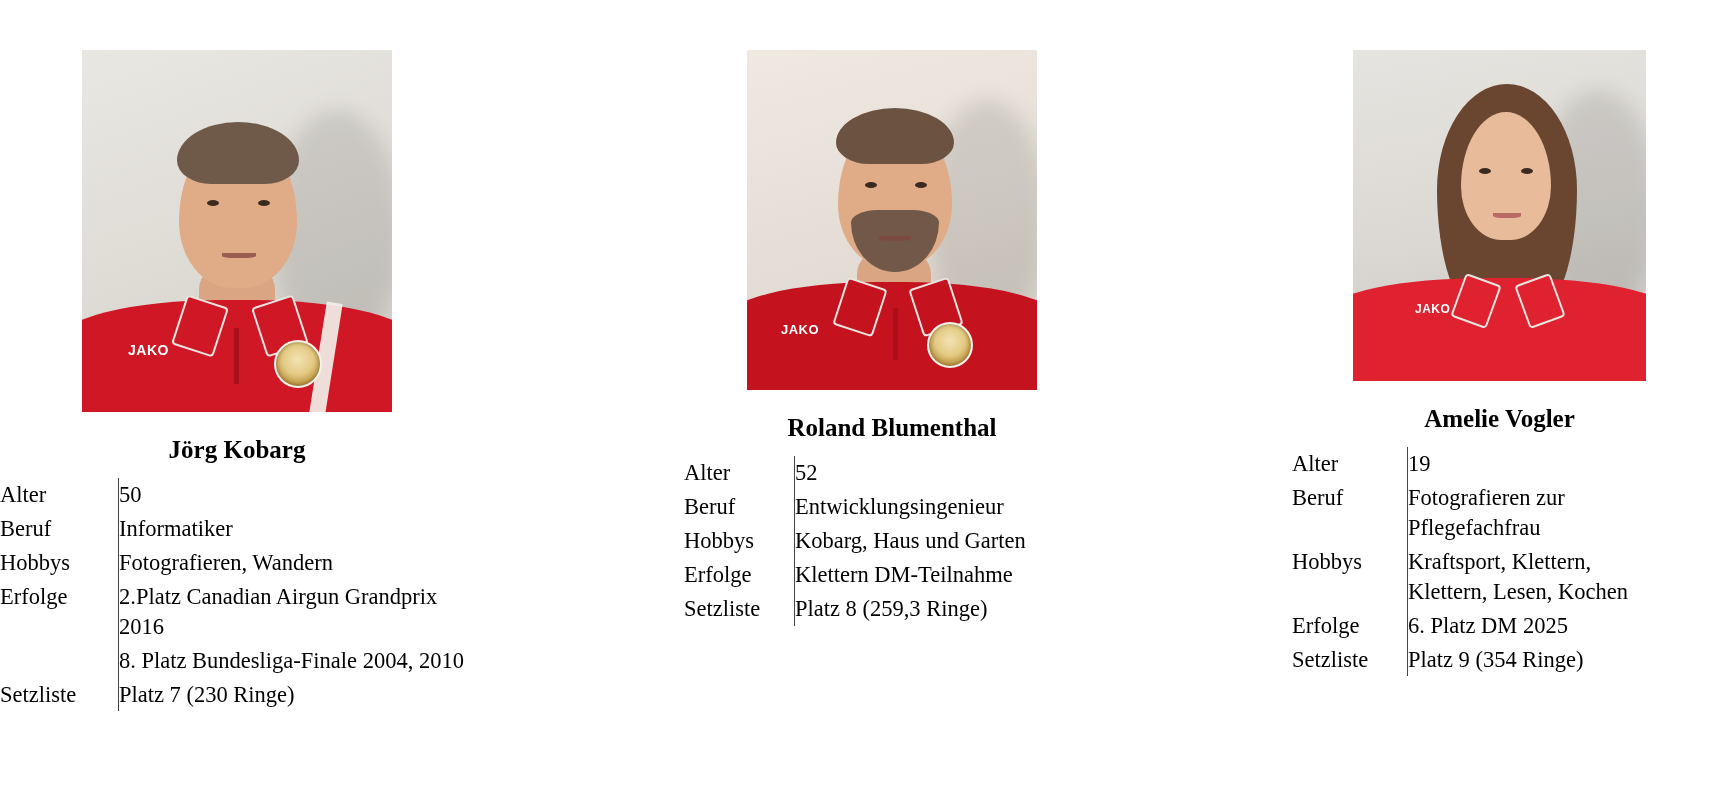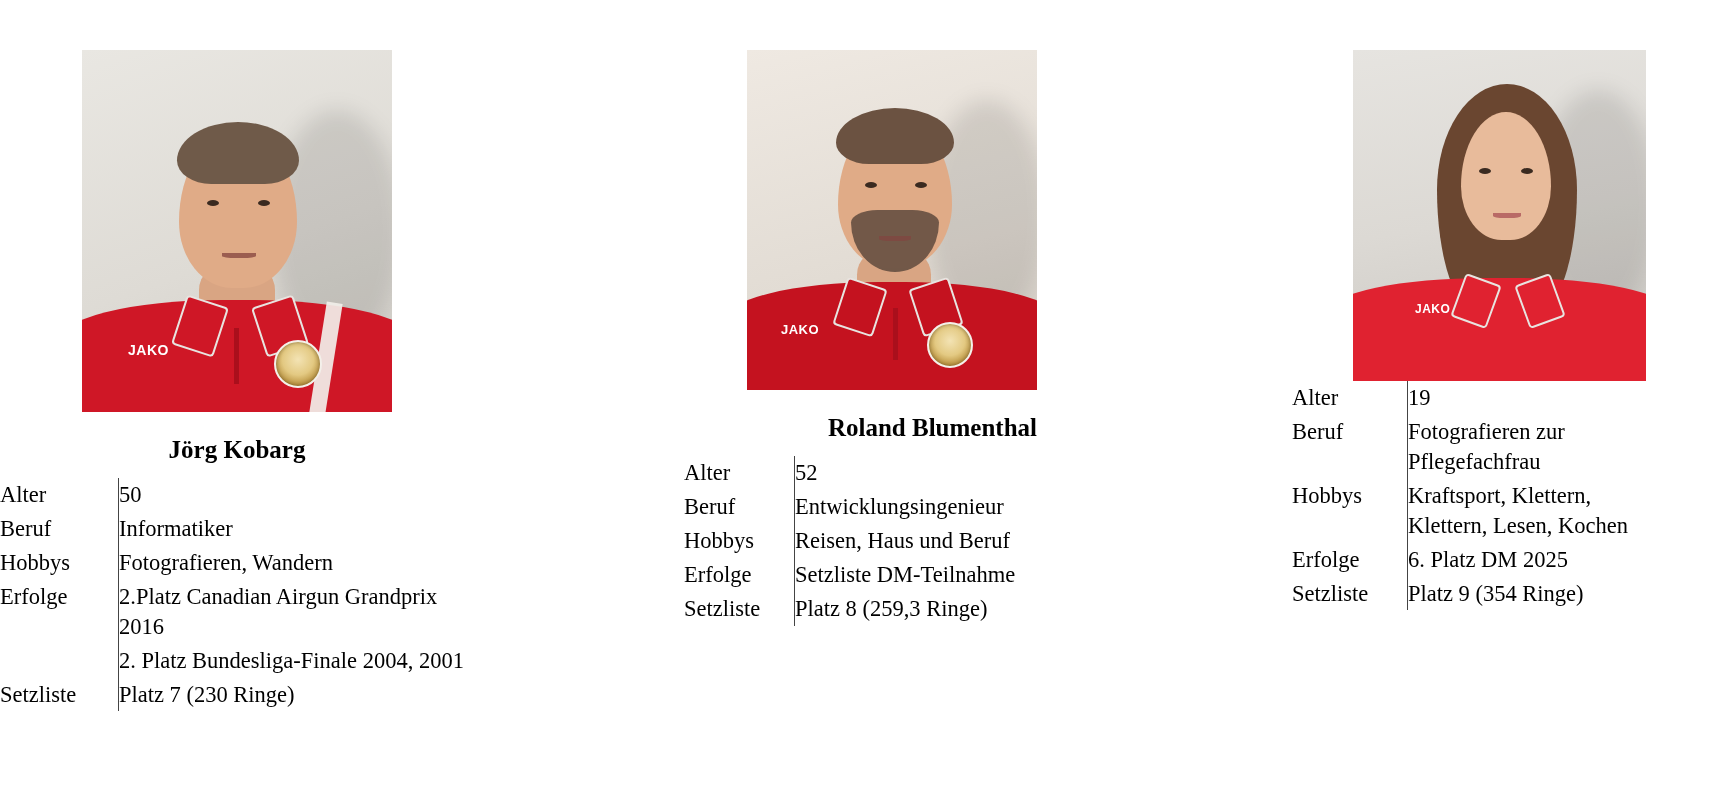--- a/index.html
+++ b/index.html
@@ -141,21 +141,21 @@
 
   .name {
     text-align: center;
     font-weight: bold;
     font-size: 25px;
     margin-top: 24px;
     margin-bottom: 14px;
     font-family: "Liberation Serif", serif;
   }
   .name-1 { width: 310px; margin-left: 0px; }
-  .name-2 { width: 290px; margin-left: 63px; text-align: right; }
+  .name-2 { width: 290px; margin-left: 63px; }
   .name-3 { width: 293px; margin-left: 111px; }
 
   table.info {
     border-collapse: collapse;
     font-size: 22.5px;
     line-height: 1.33;
   }
   table.info td {
     vertical-align: top;
     padding: 2px 0;
@@ -215,21 +215,21 @@
           <tr>
             <td class="k">Hobbys</td>
             <td class="v">Fotografieren, Wandern</td>
           </tr>
           <tr>
             <td class="k">Erfolge</td>
             <td class="v">2.Platz Canadian Airgun Grandprix 2016</td>
           </tr>
           <tr>
             <td class="k"></td>
-            <td class="v">2. Platz Bundesliga-Finale 2004, 2001</td>
+            <td class="v">8. Platz Bundesliga-Finale 2004, 2010</td>
           </tr>
           <tr>
             <td class="k">Setzliste</td>
             <td class="v">Platz 7 (230 Ringe)</td>
           </tr>
         </tbody>
       </table>
     </div>
 
     <div class="card card-2">
@@ -258,25 +258,25 @@
           <tr>
             <td class="k">Alter</td>
             <td class="v">52</td>
           </tr>
           <tr>
             <td class="k">Beruf</td>
             <td class="v">Entwicklungsingenieur</td>
           </tr>
           <tr>
             <td class="k">Hobbys</td>
-            <td class="v">Reisen, Haus und Beruf</td>
+            <td class="v">Kobarg, Haus und Garten</td>
           </tr>
           <tr>
             <td class="k">Erfolge</td>
-            <td class="v">Setzliste DM-Teilnahme</td>
+            <td class="v">Klettern DM-Teilnahme</td>
           </tr>
           <tr>
             <td class="k">Setzliste</td>
             <td class="v">Platz 8 (259,3 Ringe)</td>
           </tr>
         </tbody>
       </table>
     </div>
 
     <div class="card card-3">
@@ -290,20 +290,21 @@
           <div class="head" style="left:108px; top:62px; width:90px; height:128px; background:#e8bb9b;"></div>
           <div class="eye" style="left:126px; top:118px;"></div>
           <div class="eye" style="left:168px; top:118px;"></div>
           <div class="mouth" style="left:140px; top:163px; width:28px; background:#b96a66;"></div>
           <div class="shirt" style="top:228px; height:110px; background:#e02230;"></div>
           <div class="collar-l" style="left:104px; top:228px; width:34px; height:42px; transform:rotate(20deg); border-radius:4px; background:#e02230;"></div>
           <div class="collar-r" style="left:168px; top:228px; width:34px; height:42px; transform:rotate(-20deg); border-radius:4px; background:#e02230;"></div>
           <div class="jako" style="left:62px; top:252px; font-size:12px;">JAKO</div>
         </div>
       </div>
+      <div class="name name-3">Amelie Vogler</div>
       <table class="info t3">
         <tbody>
           <tr>
             <td class="k">Alter</td>
             <td class="v">19</td>
           </tr>
           <tr>
             <td class="k">Beruf</td>
             <td class="v">Fotografieren zur Pflegefachfrau</td>
           </tr>

